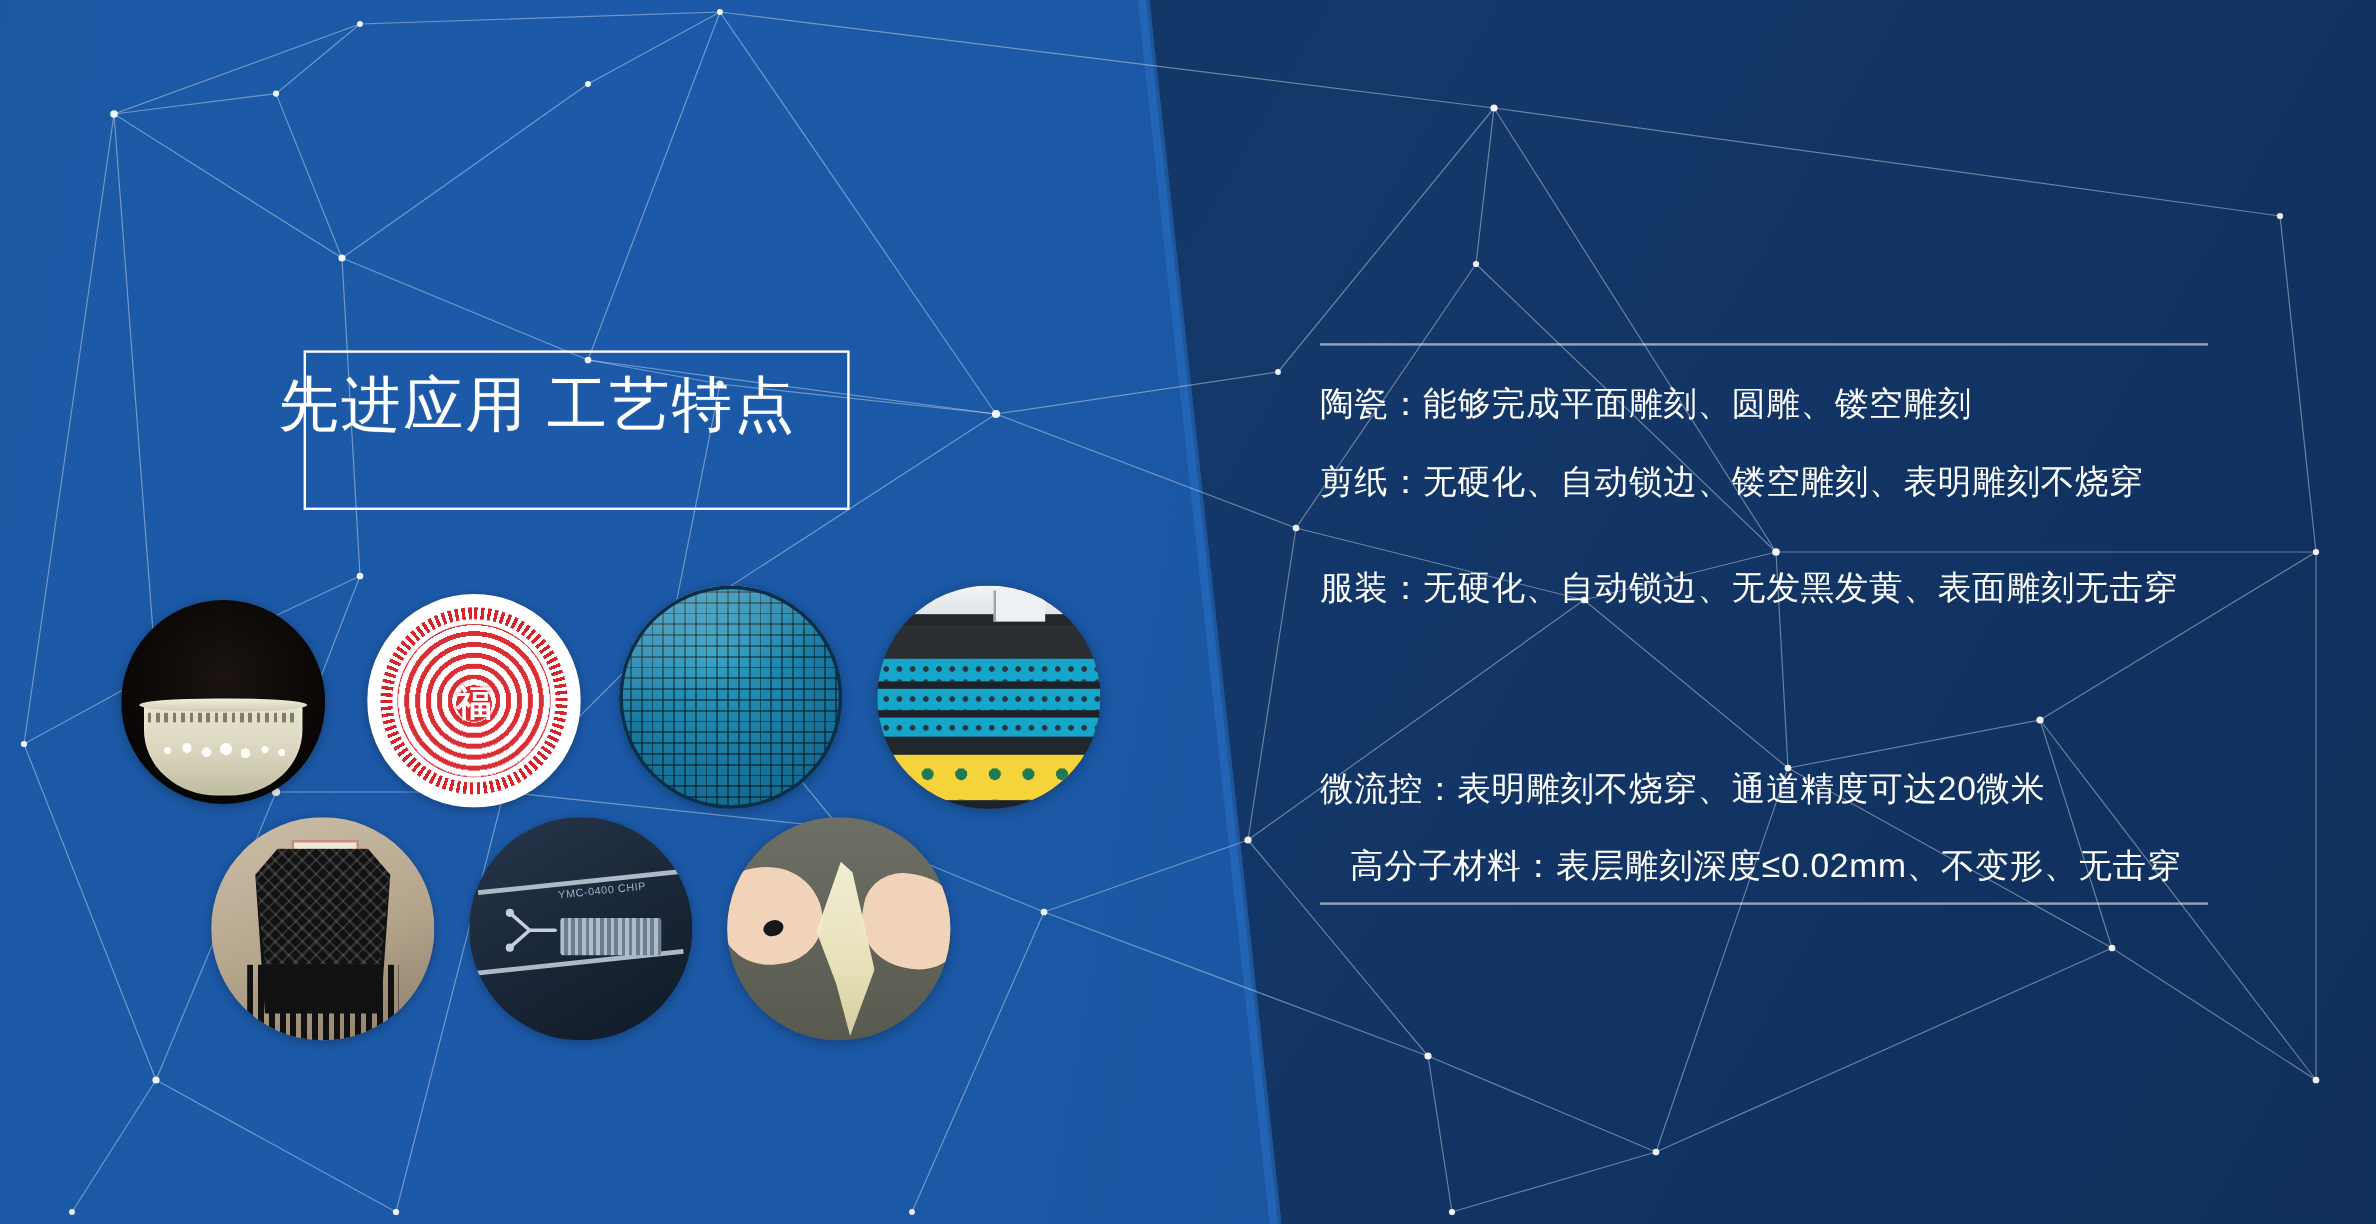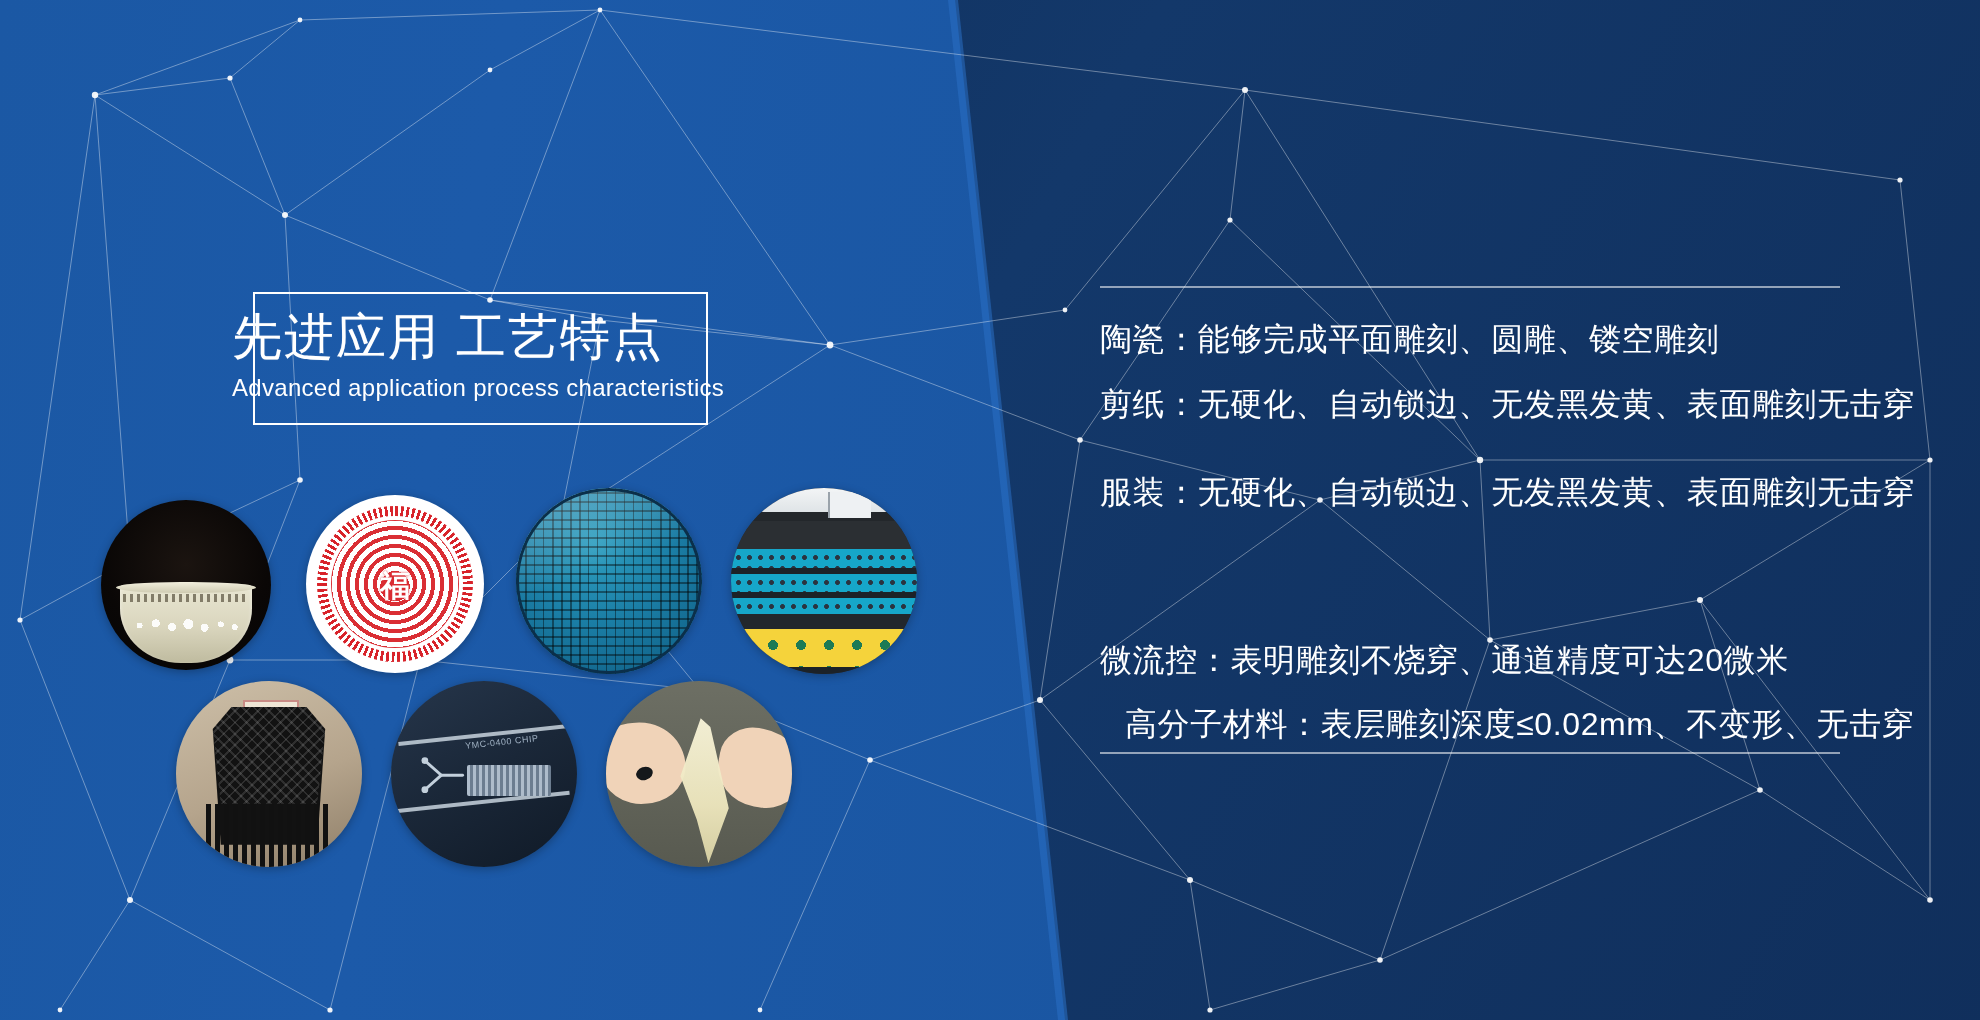--- a/index.html
+++ b/index.html
@@ -185,21 +185,21 @@
     background:linear-gradient(180deg,#f7f3d8 0%,#ede6bd 60%,#d9d2a4 100%);
     clip-path:polygon(42% 0,62% 6%,100% 62%,58% 100%,34% 70%,0 40%);
     opacity:.96;
   }
 
   
   .rule{
     position:absolute;height:2px;background:rgba(255,255,255,.55);
   }
   .line{
-    position:absolute;color:#ffffff;font-size:32px;line-height:1;
+    position:absolute;color:#ffffff;font-size:28px;line-height:1;
     white-space:nowrap;letter-spacing:.6px;font-weight:400;
   }
 </style>
 </head>
 <body>
 
 <div id="stage">
 
   <div class="bg-dark"></div>
   <div class="bg-light"></div>
@@ -269,21 +269,20 @@
       <circle cx="1210" cy="1010" r="2.6"></circle>
         <circle cx="60" cy="1010" r="2.4"></circle>
       <circle cx="300" cy="20" r="2.4"></circle>
     </g>
   </svg>
 
   <div class="title-box">
       <div style="position: absolute; left: 0px; top: 0px; width: 0px; height: 0px;"></div>
     </div>
   <div class="title-cn">先进应用  工艺特点</div>
-  <div class="title-en">Advanced application process characteristics</div>
 
   <div class="circle" style="left:101px;top:500px;width:170px;height:170px;">
     <div class="c-inner">
       <div class="bowl-bg"></div>
       <div class="bowl-body"></div>
       <div class="bowl-rim"></div>
       <div class="bowl-band"></div>
       <div class="bowl-deco"></div>
     </div>
   </div>
@@ -358,18 +357,18 @@
       <div class="pf-hand" style="right:-6%;top:26%;width:46%;height:42%;transform:rotate(10deg);"></div>
       <div class="pf-film"></div>
       <div style="position:absolute;left:16%;top:46%;width:9%;height:7%;background:#15181b;border-radius:50%;transform:rotate(-18deg);"></div>
     </div>
   </div>
 
   <div class="rule" style="left: 1100px; top: 286px; width: 739.953px;"></div>
   <div class="rule" style="left: 1100px; top: 752px; width: 739.953px;"></div>
 
   <div class="line" style="left:1100px;top:323px;">陶瓷：能够完成平面雕刻、圆雕、镂空雕刻</div>
-  <div class="line" style="left:1100px;top:388px;">剪纸：无硬化、自动锁边、无发黑发黄、表面雕刻无击穿</div>
+  <div class="line" style="left:1100px;top:388px;">剪纸：无硬化、自动锁边、镂空雕刻、表明雕刻不烧穿</div>
   <div class="line" style="left:1100px;top:476px;">服装：无硬化、自动锁边、无发黑发黄、表面雕刻无击穿</div>
   <div class="line" style="left:1100px;top:644px;">微流控：表明雕刻不烧穿、通道精度可达20微米</div>
   <div class="line" style="left:1100px;top:708px;margin-left:25px;">高分子材料：表层雕刻深度≤0.02mm、不变形、无击穿</div>
 
 </div>
 
 </body></html>

